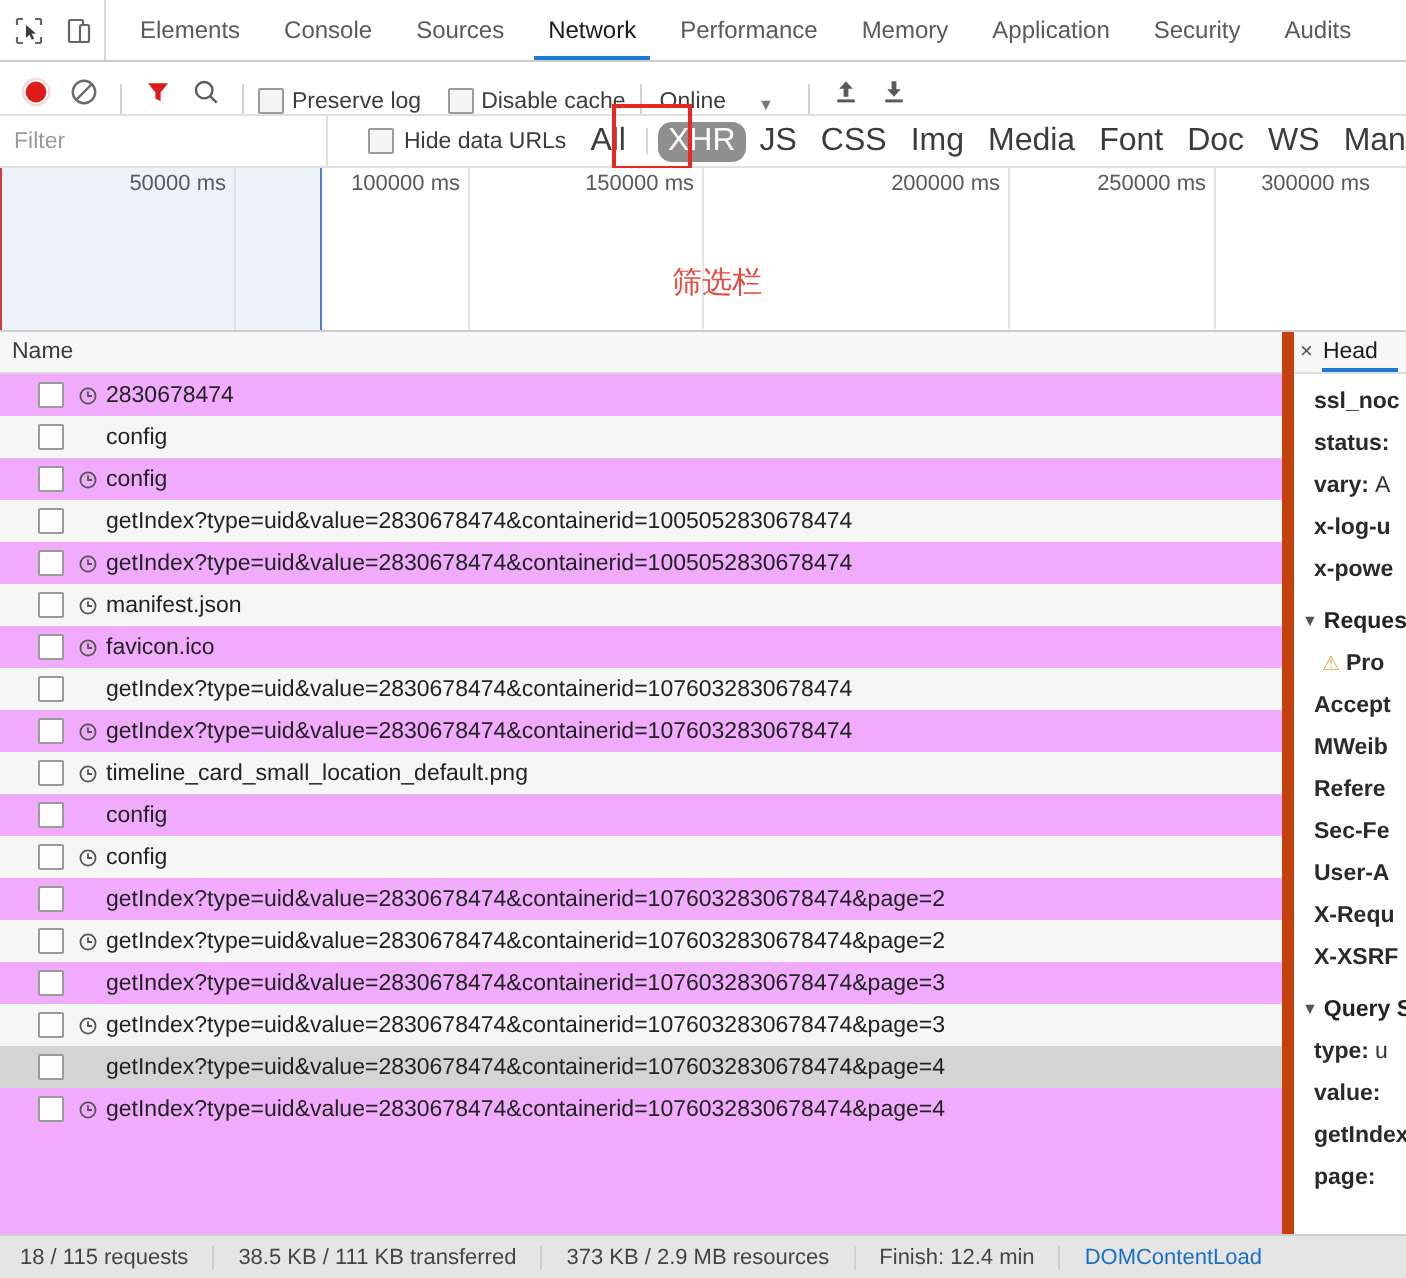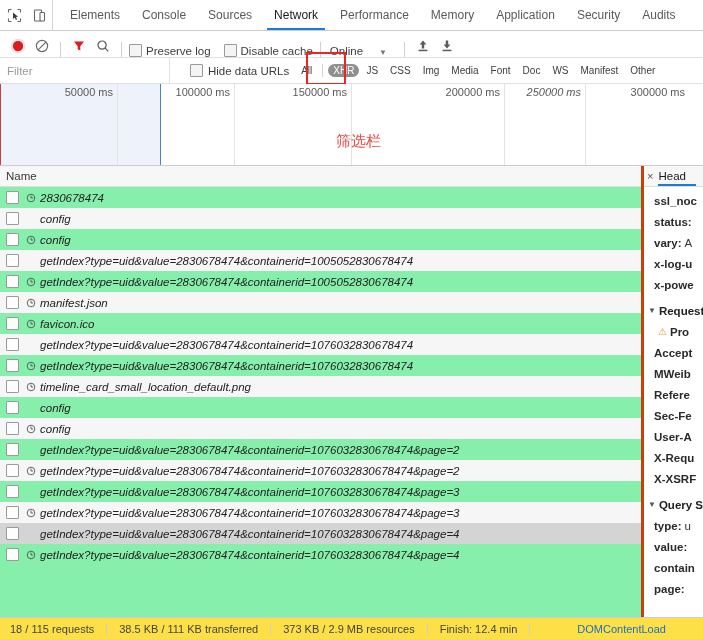--- a/index.html
+++ b/index.html
@@ -165,21 +165,21 @@
     cursor: pointer;
     white-space: nowrap;
   }
   .types {
     display: flex;
     align-items: center;
     gap: 2px;
     margin-left: 7px;
   }
   .typechip {
-    font-size: 10px;
+    font-size: 16px;
     color: #3c3c3c;
     padding: 1px 5px;
     border-radius: 7px;
     cursor: pointer;
     white-space: nowrap;
   }
   .typechip.active {
     background: #8f8f8f;
     color: #ffffff;
   }
@@ -256,22 +256,22 @@
     flex: 1;
     display: flex;
     min-height: 0;
     position: relative;
   }
   .reqpane {
     width: 641px;
     min-width: 641px;
     display: flex;
     flex-direction: column;
-    border-right: 3px solid #c2410c;
-    background: #86efac;
+    border-right: 6px solid #c2410c;
+    background: #f0abfc;
     overflow: hidden;
   }
   .colhead {
     height: 20px;
     min-height: 20px;
     display: flex;
     align-items: center;
     border-bottom: 1px solid #dcdcdc;
     background: #f7f7f7;
     font-size: 11.5px;
@@ -279,27 +279,26 @@
     padding-left: 6px;
   }
   .rows {
     flex: 1;
     overflow: hidden;
   }
   .row {
     height: 21px;
     display: flex;
     align-items: center;
-    padding-left: 6px;
+    padding-left: 19px;
     font-size: 11.5px;
     color: #222;
     white-space: nowrap;
     cursor: pointer;
     box-sizing: border-box;
-    font-style: italic;
   }
   .row.odd { background: #f6f6f6; }
   .row.selected { background: #d4d4d4; }
   .rowchk {
     width: 11px;
     height: 11px;
     min-width: 11px;
     border: 1px solid #9a9a9a;
     background: #fdfdfd;
     border-radius: 1px;
@@ -407,34 +406,34 @@
     font-size: 10px;
   }
 
   
   .statusbar {
     height: 21px;
     min-height: 21px;
     display: flex;
     align-items: center;
     border-top: 1px solid #cdcdcd;
-    background: #fde047;
+    background: #e5e5e5;
     font-size: 11px;
     color: #444;
     padding-left: 10px;
     gap: 0;
   }
   .stat { white-space: nowrap; }
   .statsep {
     width: 1px;
     height: 12px;
     background: #cfcfcf;
     margin: 0 12px;
   }
-  .stat.link { color: #1a6fc4; margin-left: 35px; }
+  .stat.link { color: #1a6fc4; }
 </style>
 </head>
 <body>
 
 <div id="app">
 
   <div class="tabbar">
     <div class="tool-icons">
       <span class="ticon">
         <svg width="15" height="15" viewBox="0 0 15 15">
@@ -563,21 +562,21 @@
     </div>
     <div class="ov-tick" style="left:117px; width:117px;">
       <span>100000 ms</span>
     </div>
     <div class="ov-tick" style="left:234px; width:117px;">
       <span>150000 ms</span>
     </div>
     <div class="ov-tick" style="left:351px; width:117px;padding-left:36px;">
       <span>200000 ms</span>
     </div>
-    <div class="ov-tick" style="left:468px; width:117px;font-style:italic;">
+    <div class="ov-tick" style="left:490px; width:117px;">
       <span>250000 ms</span>
     </div>
     <div class="ov-tick" style="left:585px; width:104px; border-right:none;">
       <span>300000 ms</span>
     </div>
     <div class="ov-loadline" style="left:0px;"></div>
     <div class="ov-domline" style="left:160px;"></div>
     <div class="annot" style="left:292px; top:48px;margin-left:44px;">筛选栏</div>
   </div>
 
@@ -821,21 +820,21 @@
 
         <div class="hdrline">
           <span class="k">type:</span>
           <span class="v">u</span>
         </div>
         <div class="hdrline">
           <span class="k">value:</span>
           <span class="v"></span>
         </div>
         <div class="hdrline">
-          <span class="k">contain</span>
+          <span class="k">getIndex</span>
           <span class="v"></span>
         </div>
         <div class="hdrline">
           <span class="k">page:</span>
           <span class="v"></span>
         </div>
 
       </div>
     </div>
 

